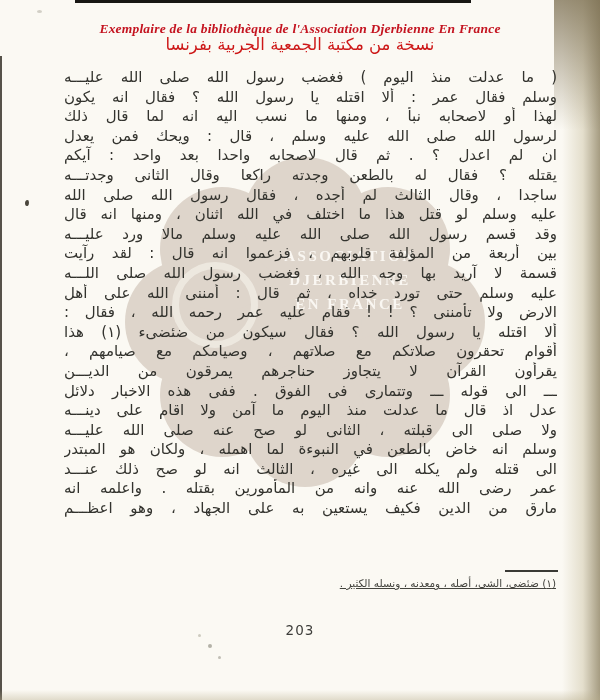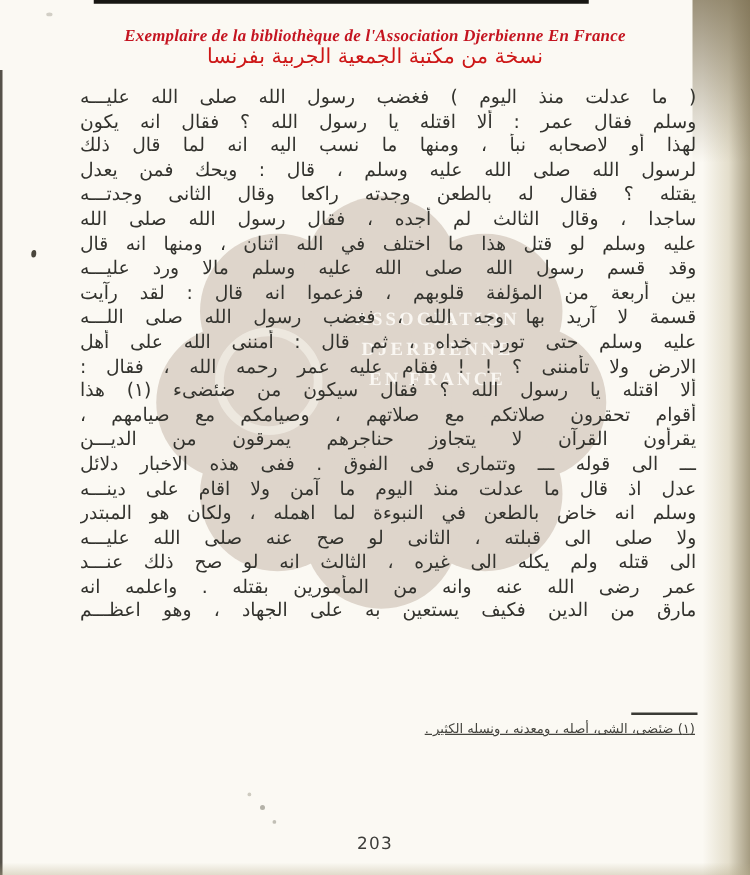--- a/index.html
+++ b/index.html
@@ -34,21 +34,21 @@
 
   
   .text-block{position:absolute;top:68px;left:64px;width:493px;z-index:2;direction:rtl;}
   .t-line{height:19.6px;line-height:19.6px;font-size:15px;color:#33332e;
     text-align:justify;text-align-last:justify;overflow:hidden;white-space:nowrap;}
 
   .footnote-rule{position:absolute;top:570px;right:42px;width:53px;height:2px;background:#3a3a35;z-index:2;}
   .footnote{position:absolute;top:577px;right:44px;width:300px;direction:rtl;text-align:right;
     font-size:10.5px;color:#44443e;z-index:2;text-decoration:underline;}
   .page-number{position:absolute;top:622px;left:0;width:100%;text-align:center;
-    font-size:13.5px;letter-spacing:1px;color:#3d3d3a;z-index:2;margin-top:45px;}
+    font-size:13.5px;letter-spacing:1px;color:#3d3d3a;z-index:2;}
 
   
   .speck{position:absolute;border-radius:50%;z-index:3;}
   .speck-a{left:25px;top:200px;width:4px;height:6px;background:#4a463c;border-radius:60% 40% 60% 40%;}
   .speck-b{left:208px;top:644px;width:4px;height:4px;background:rgba(122,120,106,.55);}
   .speck-c{left:218px;top:656px;width:3px;height:3px;background:rgba(122,120,106,.45);}
   .speck-d{left:198px;top:634px;width:3px;height:3px;background:rgba(140,136,116,.4);}
   .speck-e{left:37px;top:10px;width:5px;height:3px;background:rgba(150,146,130,.4);}
 </style>
 </head>
@@ -83,35 +83,36 @@
       <div class="wm-line">DJERBIENNE</div>
       <div class="wm-line">EN FRANCE</div>
     </div>
   </div>
 
   <div class="text-block">
       <div class="t-line">( ما عدلت منذ اليوم ) فغضب رسول الله صلى الله عليـــه</div>
       <div class="t-line">وسلم فقال عمر : ألا اقتله يا رسول الله ؟ فقال انه يكون</div>
       <div class="t-line">لهذا أو لاصحابه نبأ ، ومنها ما نسب اليه انه لما قال ذلك</div>
       <div class="t-line">لرسول الله صلى الله عليه وسلم ، قال : ويحك فمن يعدل</div>
+      <div class="t-line">ان لم اعدل ؟ . ثم قال لاصحابه واحدا بعد واحد : آيكم</div>
       <div class="t-line">يقتله ؟ فقال له بالطعن وجدته راكعا وقال الثانى وجدتـــه</div>
       <div class="t-line">ساجدا ، وقال الثالث لم أجده ، فقال رسول الله صلى الله</div>
       <div class="t-line">عليه وسلم لو قتل هذا ما اختلف في الله اثنان ، ومنها انه قال</div>
       <div class="t-line">وقد قسم رسول الله صلى الله عليه وسلم مالا ورد عليـــه</div>
       <div class="t-line">بين أربعة من المؤلفة قلوبهم ، فزعموا انه قال : لقد رآيت</div>
       <div class="t-line">قسمة لا آريد بها وجه الله ، فغضب رسول الله صلى اللـــه</div>
       <div class="t-line">عليه وسلم حتى تورد خداه ، ثم قال : أمننى الله على أهل</div>
       <div class="t-line">الارض ولا تأمننى ؟ ! ! فقام عليه عمر رحمه الله ، فقال :</div>
       <div class="t-line">ألا اقتله يا رسول الله ؟ فقال سيكون من ضئضىء (١) هذا</div>
       <div class="t-line">أقوام تحقرون صلاتكم مع صلاتهم ، وصيامكم مع صيامهم ،</div>
       <div class="t-line">يقرأون القرآن لا يتجاوز حناجرهم يمرقون من الديـــن</div>
       <div class="t-line">ـــ الى قوله ـــ وتتمارى فى الفوق . ففى هذه الاخبار دلائل</div>
       <div class="t-line">عدل اذ قال ما عدلت منذ اليوم ما آمن ولا اقام على دينـــه</div>
+      <div class="t-line">ولا صلى الى قبلته ، الثانى لو صح عنه صلى الله عليـــه</div>
       <div class="t-line">وسلم انه خاض بالطعن في النبوءة لما اهمله ، ولكان هو المبتدر</div>
-      <div class="t-line">ولا صلى الى قبلته ، الثانى لو صح عنه صلى الله عليـــه</div>
       <div class="t-line">الى قتله ولم يكله الى غيره ، الثالث انه لو صح ذلك عنـــد</div>
       <div class="t-line">عمر رضى الله عنه وانه من المأمورين بقتله . واعلمه انه</div>
       <div class="t-line">مارق من الدين فكيف يستعين به على الجهاد ، وهو اعظـــم</div>
     </div>
 
   <div class="footnote-rule"></div>
   <div class="footnote">(١) ضئضى، الشى، أصله ، ومعدنه ، ونسله الكثير .</div>
   <div class="page-number">203</div>
 
   <div class="speck speck-a"></div>

